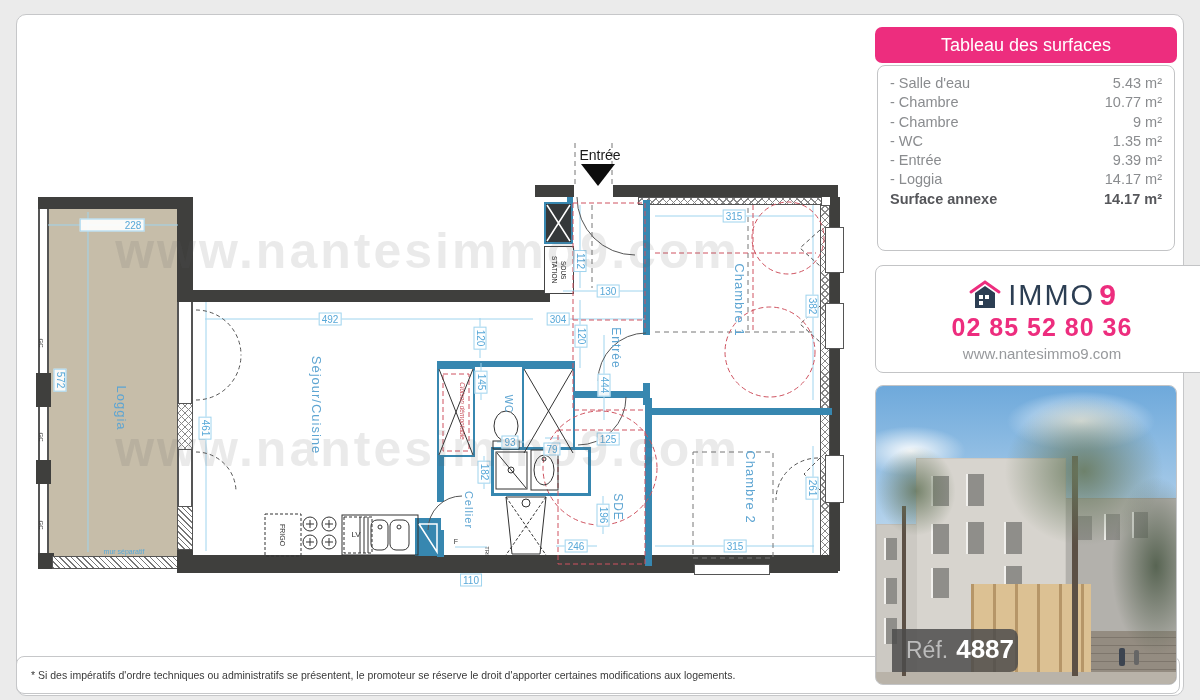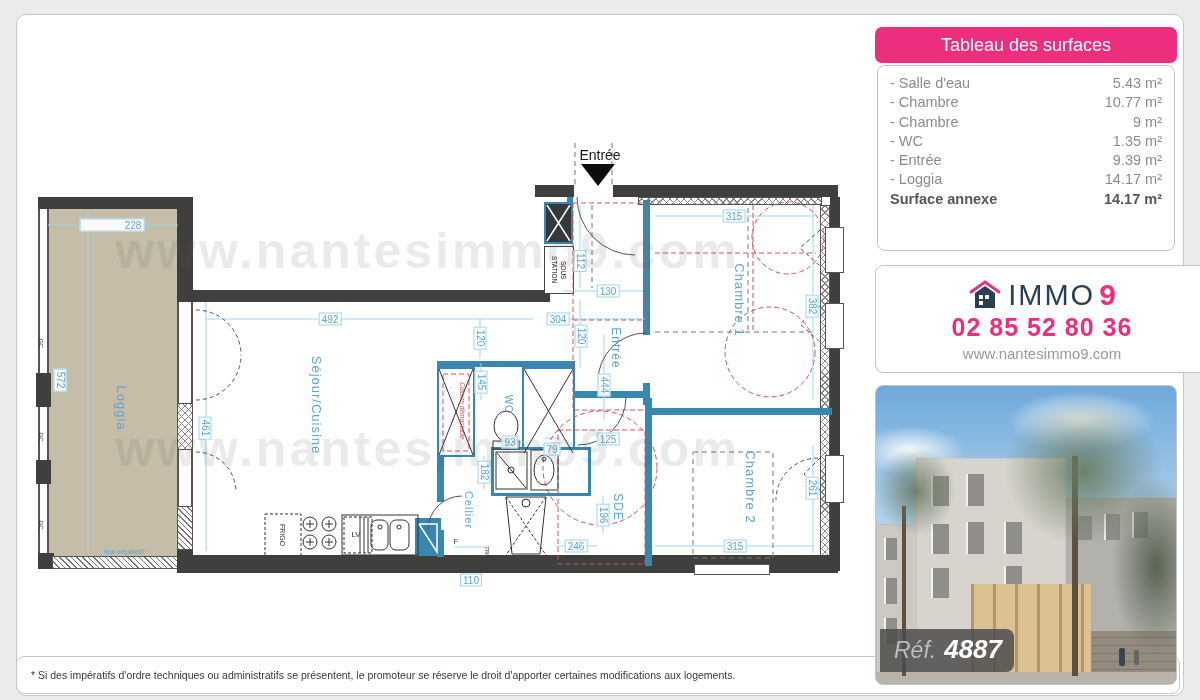--- a/index.html
+++ b/index.html
@@ -53,21 +53,21 @@
   .brand-9{font-size:30px;color:#ed2d7e;font-weight:bold;}
   .phone{font-size:25px;font-weight:bold;color:#ed2d7e;letter-spacing:1px;margin-top:1px;}
   .website{font-size:15px;color:#97999c;margin-top:3px;}
   
   .photo{left:875px;top:385px;width:302px;height:300px;border:1px solid #c3c4c6;border-radius:8px;overflow:hidden;box-sizing:border-box;background:#d8e6f2;}
   .photo div{position:absolute;}
   .sky{left:0;top:0;width:302px;height:190px;background:linear-gradient(#6ea9db,#cfe2f2);}
   .cloud{background:radial-gradient(ellipse at center,rgba(255,255,255,.95) 0%,rgba(255,255,255,0) 70%);}
   .bldg{box-shadow:0 0 0 1px rgba(0,0,0,.05) inset;}
   .pwin{background:#8f8e8a;border-left:2px solid #f2f1ee;box-sizing:border-box;}
-  .badge{left:4px;bottom:12px;background:rgba(75,75,75,.84);border-radius:0 8px 8px 0;padding:5px 12px 7px 14px;z-index:6;font-style:italic;}
+  .badge{left:16px;bottom:12px;background:rgba(75,75,75,.84);border-radius:0 8px 8px 0;padding:5px 4px 7px 14px;z-index:6;}
   .badge .rlab{color:#bcbcbc;font-size:23px;}
   .badge .rnum{color:#fff;font-size:26px;font-weight:bold;margin-left:8px;}
 </style>
 </head>
 <body>
 
 <div id="stage">
 
   <div class="abs main-card"></div>
   <div class="abs disclaimer-bar">

